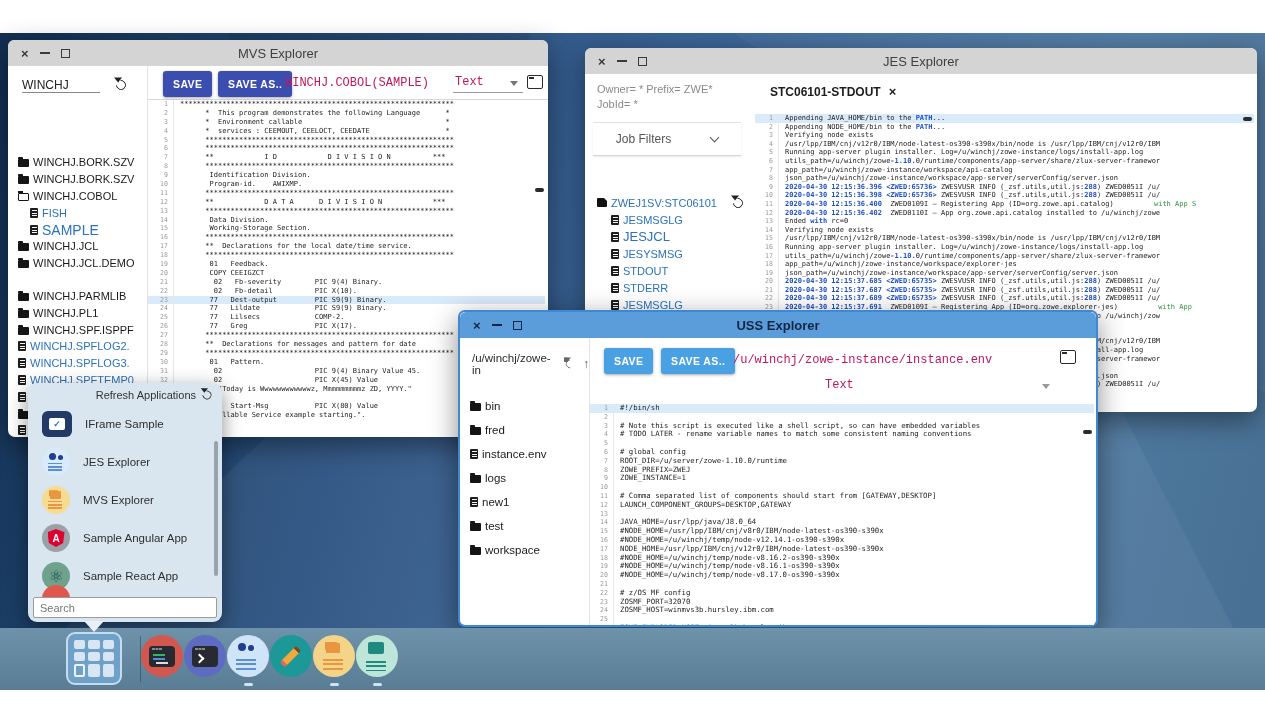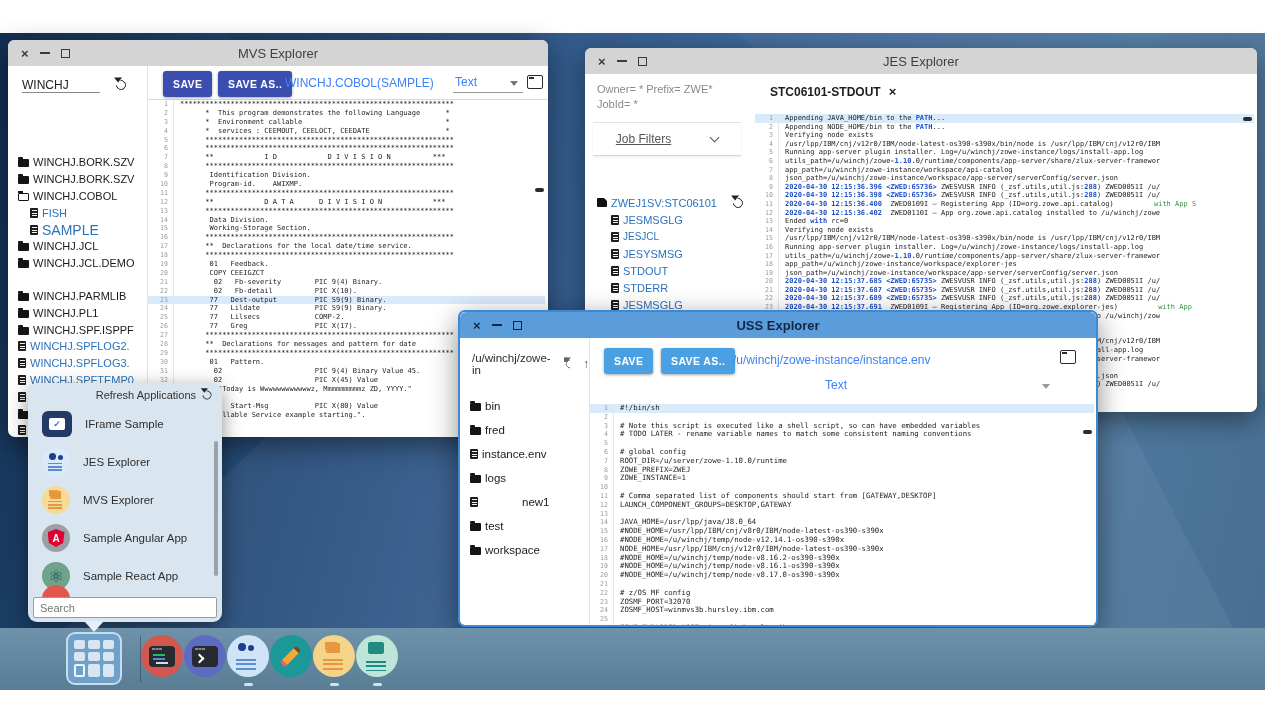--- a/index.html
+++ b/index.html
@@ -79,21 +79,21 @@
   #mvs-search { position:absolute; left:14px; top:12px; width:78px; border:none; outline:none;
     border-bottom:1px solid #888; font-size:12px; color:#222; font-family:inherit; }
   #mvs-toolbar { position:absolute; left:140px; right:0; top:26px; height:34px; border-bottom:1px solid #d8d8d8; }
   .select-underline { position:absolute; border-bottom:1px solid #999; }
 
   
   #jes-panel { position:absolute; left:0; top:26px; width:170px; bottom:2px; }
   #jes-owner { position:absolute; left:12px; top:8px; width:150px; font-size:11px; color:#8a8a8a; line-height:1.35; }
   #jes-filters { position:absolute; left:8px; top:48px; width:148px; height:34px; border-top:1px solid #e2e2e2;
     border-bottom:1px solid #d5d5d5; box-shadow:0 1px 2px rgba(0,0,0,.08); display:flex; align-items:center;
-    justify-content:center; gap:40px; font-size:12px; color:#555; cursor:pointer; background:#fff;text-decoration:underline; }
+    justify-content:center; gap:40px; font-size:12px; color:#555; cursor:pointer; background:#fff; }
   #jes-tab { position:absolute; left:185px; top:36px; display:flex; align-items:center; gap:8px;
     font-size:12px; font-weight:bold; color:#1d1d1d; cursor:pointer; }
   #jes-tab .close { font-size:13px; font-weight:bold; color:#222; cursor:pointer; }
 
   
   .uss-win { border:2px solid #3f88d4; border-radius:7px; }
   #uss-panel { position:absolute; left:0; top:26px; width:130px; bottom:0; border-right:1px solid #e3e3e3; }
   #uss-path-row { position:absolute; left:12px; top:14px; display:flex; align-items:center; gap:8px;
     font-size:11.5px; color:#2b2b2b; }
   .up-arrow { font-size:12px; color:#555; cursor:pointer; }
@@ -174,21 +174,21 @@
   .tray-tools::before { content:""; position:absolute; left:4px; top:11px; width:17px; height:3.5px; background:#2d6da8;
     border-radius:2px; transform:rotate(45deg); }
   .tray-tools::after { content:""; position:absolute; left:4px; top:11px; width:17px; height:3.5px; background:#2d6da8;
     border-radius:2px; transform:rotate(-45deg); box-shadow:-7px 0 0 0 #2d6da8; }
   .tray-person::before { content:""; position:absolute; left:8px; top:4px; width:9px; height:9px; background:#2d6da8; border-radius:50%; }
   .tray-person::after { content:""; position:absolute; left:4.5px; bottom:2.5px; width:16px; height:8px;
     background:#2d6da8; border-radius:8px 8px 2px 2px; }
   #clock { position:absolute; right:8px; top:14px; text-align:right; color:#fff; line-height:1.4; }
   #clock .t { font-size:12px; } #clock .d { font-size:10.5px; }
 
-  .label-12 { font-size:12px; color:#3b82f6; }
+  .label-12 { font-size:12px; color:#be185d;font-family:Liberation Mono, monospace; }
   .white-strip { position:absolute; left:0; width:1265px; background:#fff; }
 </style>
 </head>
 <body>
 
 <div id="stage">
   <div class="white-strip" style="top:0;height:33px;"></div>
   <div class="white-strip" style="top:690px;height:22px;"></div>
 
   <div id="desktop">
@@ -346,21 +346,21 @@
           <div class="trow blue-item" style="height: 17px; font-size: 11px;">
             <span class="ic-job"></span>
             <span class="tlab">ZWEJ1SV:STC06101</span>
             <span style="flex: 1 1 0%;"></span>
             <span class="ic-refresh" style="margin-right: 10px;"></span>
           </div>
           <div class="trow blue-item" style="height: 17px; font-size: 11px; padding-left: 14px;">
             <span class="ic-doc"></span>
             <span class="tlab">JESMSGLG</span>
           </div>
-          <div class="trow blue-item" style="height: 17px; font-size: 10px; padding-left: 14px;">
+          <div class="trow blue-item" style="height: 17px; font-size: 13px; padding-left: 14px;">
             <span class="ic-doc"></span>
             <span class="tlab">JESJCL</span>
           </div>
           <div class="trow blue-item" style="height: 17px; font-size: 11px; padding-left: 14px;">
             <span class="ic-doc"></span>
             <span class="tlab">JESYSMSG</span>
           </div>
           <div class="trow blue-item" style="height: 17px; font-size: 11px; padding-left: 14px;">
             <span class="ic-doc"></span>
             <span class="tlab">STDOUT</span>
@@ -449,21 +449,21 @@
             <span class="tlab">fred</span>
           </div>
           <div class="trow black-item" style="height: 24px; font-size: 11.5px;">
             <span class="ic-doc"></span>
             <span class="tlab">instance.env</span>
           </div>
           <div class="trow black-item" style="height: 24px; font-size: 11.5px;">
             <span class="ic-folder"></span>
             <span class="tlab">logs</span>
           </div>
-          <div class="trow black-item" style="height: 24px; font-size: 11.5px; gap: 40px;">
+          <div class="trow black-item" style="height: 24px; font-size: 11.5px;">
             <span class="ic-doc"></span>
             <span class="tlab">new1</span>
           </div>
           <div class="trow black-item" style="height: 24px; font-size: 11.5px;">
             <span class="ic-folder"></span>
             <span class="tlab">test</span>
           </div>
           <div class="trow black-item" style="height: 24px; font-size: 11.5px;">
             <span class="ic-folder"></span>
             <span class="tlab">workspace</span>

